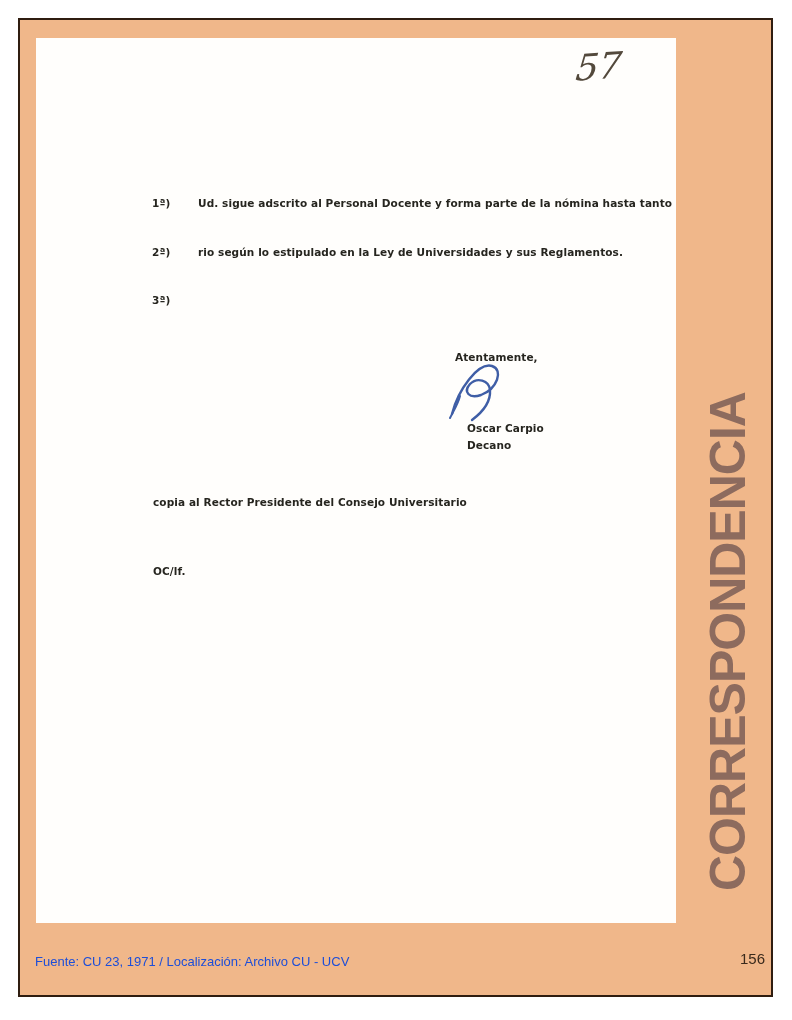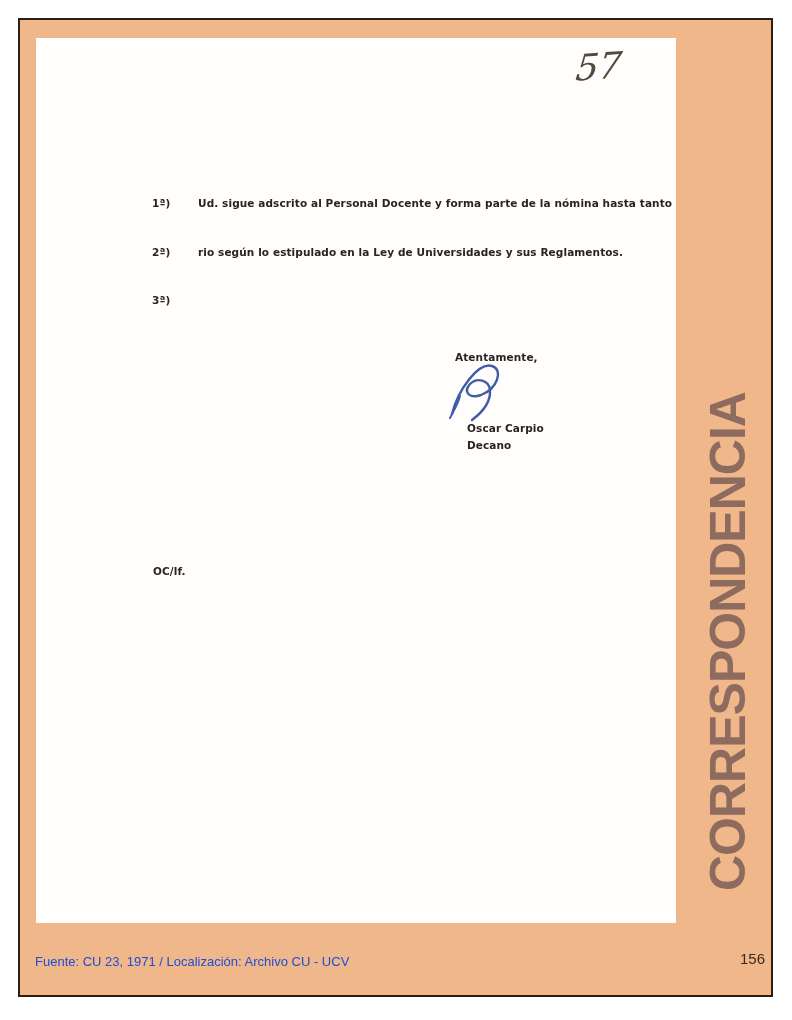--- a/index.html
+++ b/index.html
@@ -94,20 +94,21 @@
       <path d="M10,60 C14,52 18,46 20,38" fill="none" stroke="#3f5ea6" stroke-width="2" stroke-linecap="round"></path>
     </svg>
   </div>
 
   <div class="signer tw">
     <div>Oscar Carpio</div>
     <div>Decano</div>
   </div>
 
   <div class="cc-block tw">
+    <div>copia al Rector Presidente del Consejo Universitario</div>
   </div>
 
   <div class="initials tw">OC/lf.</div>
 
 </div>
 
 <div class="sidebar-label">CORRESPONDENCIA</div>
 
 <div class="footer-text">Fuente: CU 23, 1971 / Localización: Archivo CU - UCV</div>
 

